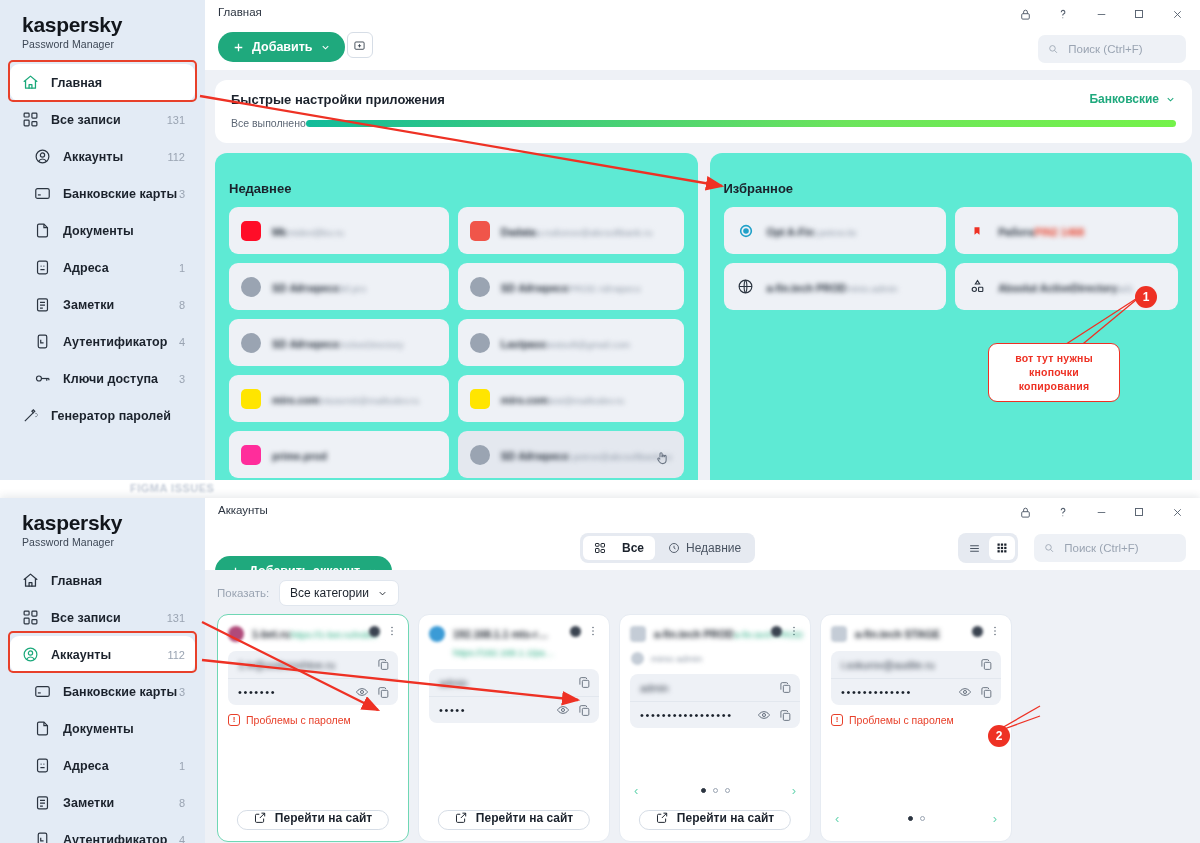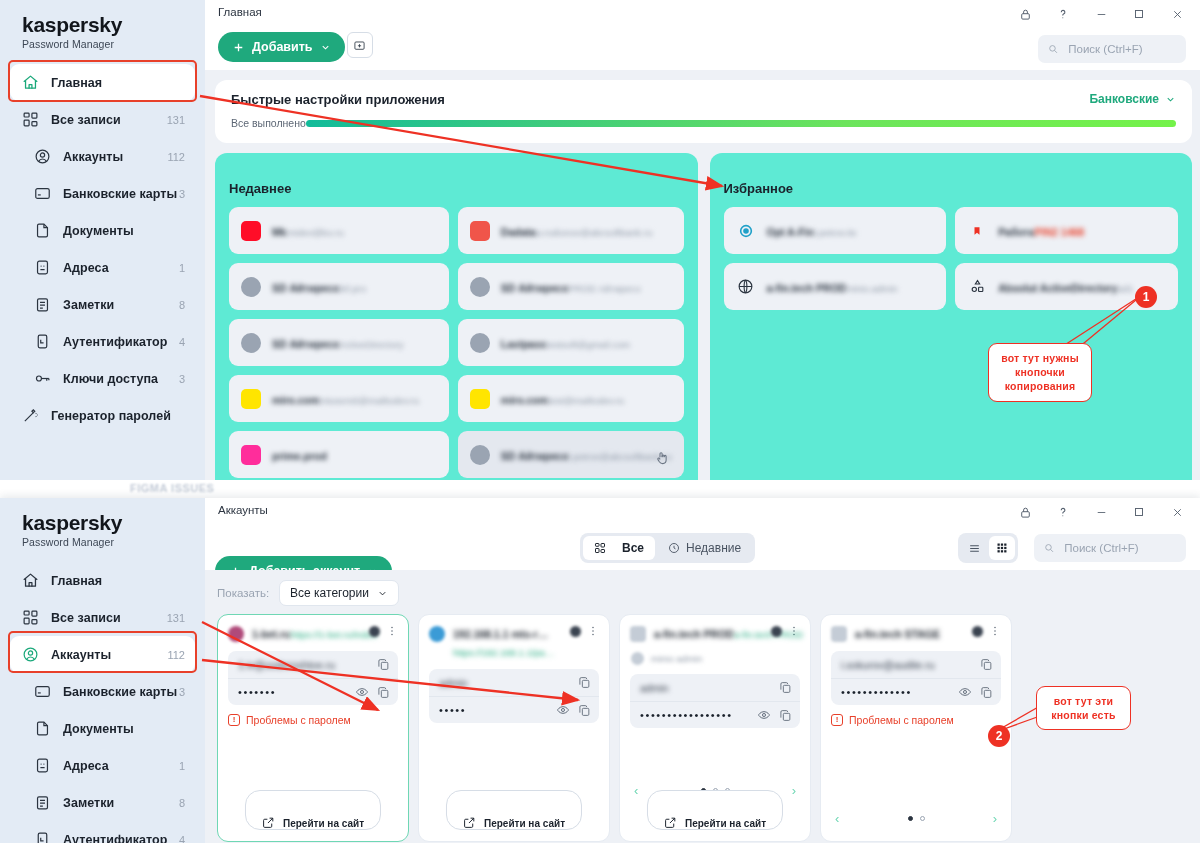--- a/index.html
+++ b/index.html
@@ -202,24 +202,24 @@
   .warn-ico { width:12px;height:12px;border:1.3px solid #e8402a;border-radius:3px;display:flex;align-items:center;justify-content:center;font-size:8px;color:#e8402a;font-weight:700;line-height:1;}
 
   .pager { position:absolute; left:10px; right:10px; display:flex; align-items:center; justify-content:space-between; }
   .pg-arrow { color:#6fd7b4; font-size: 13px; cursor:pointer; padding: 0 4px;}
   .pg-dots { display:flex; gap:7px; align-items:center; }
   .pg-dot { width:5px;height:5px;border-radius:50%; border:1px solid #9aa4b2; }
   .pg-dot.on { background:#2b3440; border-color:#2b3440; }
 
   .btn-site {
     position:absolute; left: 50%; transform: translateX(-50%);
-    display:inline-flex; align-items:flex-end; gap:8px;
-    height: 40px; padding: 0 16px; border-radius: 15px;
+    display:inline-flex; align-items:flex-start; gap:8px;
+    height: 20px; padding: 0 16px; border-radius: 15px;
     border:1px solid #d6dde6; background:#fff; color:#1b222c;
-    font-size: 10px; font-weight: 700; cursor:pointer; white-space:nowrap;
+    font-size: 12px; font-weight: 700; cursor:pointer; white-space:nowrap;
   }
 
   
   .anno-svg { position:absolute; left:0; top:0; width:1200px; height:843px; pointer-events:none; }
   .marker {
     position:absolute; width: 22px; height: 22px; border-radius: 50%;
     background:#ee3124; color:#fff; font-size: 12px; font-weight:700;
     display:flex; align-items:center; justify-content:center;
   }
   .callout {
@@ -997,25 +997,21 @@
 
     <line x1="202" y1="622" x2="378" y2="710" stroke="#ee3124" stroke-width="2.3" marker-end="url(#ah)"></line>
 
     <line x1="202" y1="660" x2="578" y2="700" stroke="#ee3124" stroke-width="2.3" marker-end="url(#ah)"></line>
 
     <path d="M993 733 L1040 706" stroke="#ee3124" stroke-width="1.3" fill="none"></path>
     <path d="M993 733 L1040 716" stroke="#ee3124" stroke-width="1.3" fill="none"></path>
   </svg>
 
   <div class="marker" style="left:1135px; top:286px;">1</div>
-  <div class="callout" style="left:988px; top:343px; width:104px;">
+  <div class="callout" style="left:988px; top:343px; width:132px;">
     <div>вот тут нужны</div>
     <div>кнопочки</div>
     <div>копирования</div>
   </div>
 
   <div class="marker" style="left:988px; top:725px;">2</div>
-  <div class="callout" style="left:1036px; top:686px; width:95px;">
-    <div>вот тут эти</div>
-    <div>кнопки есть</div>
-  </div>
 
 </div>
 
 </body></html>

